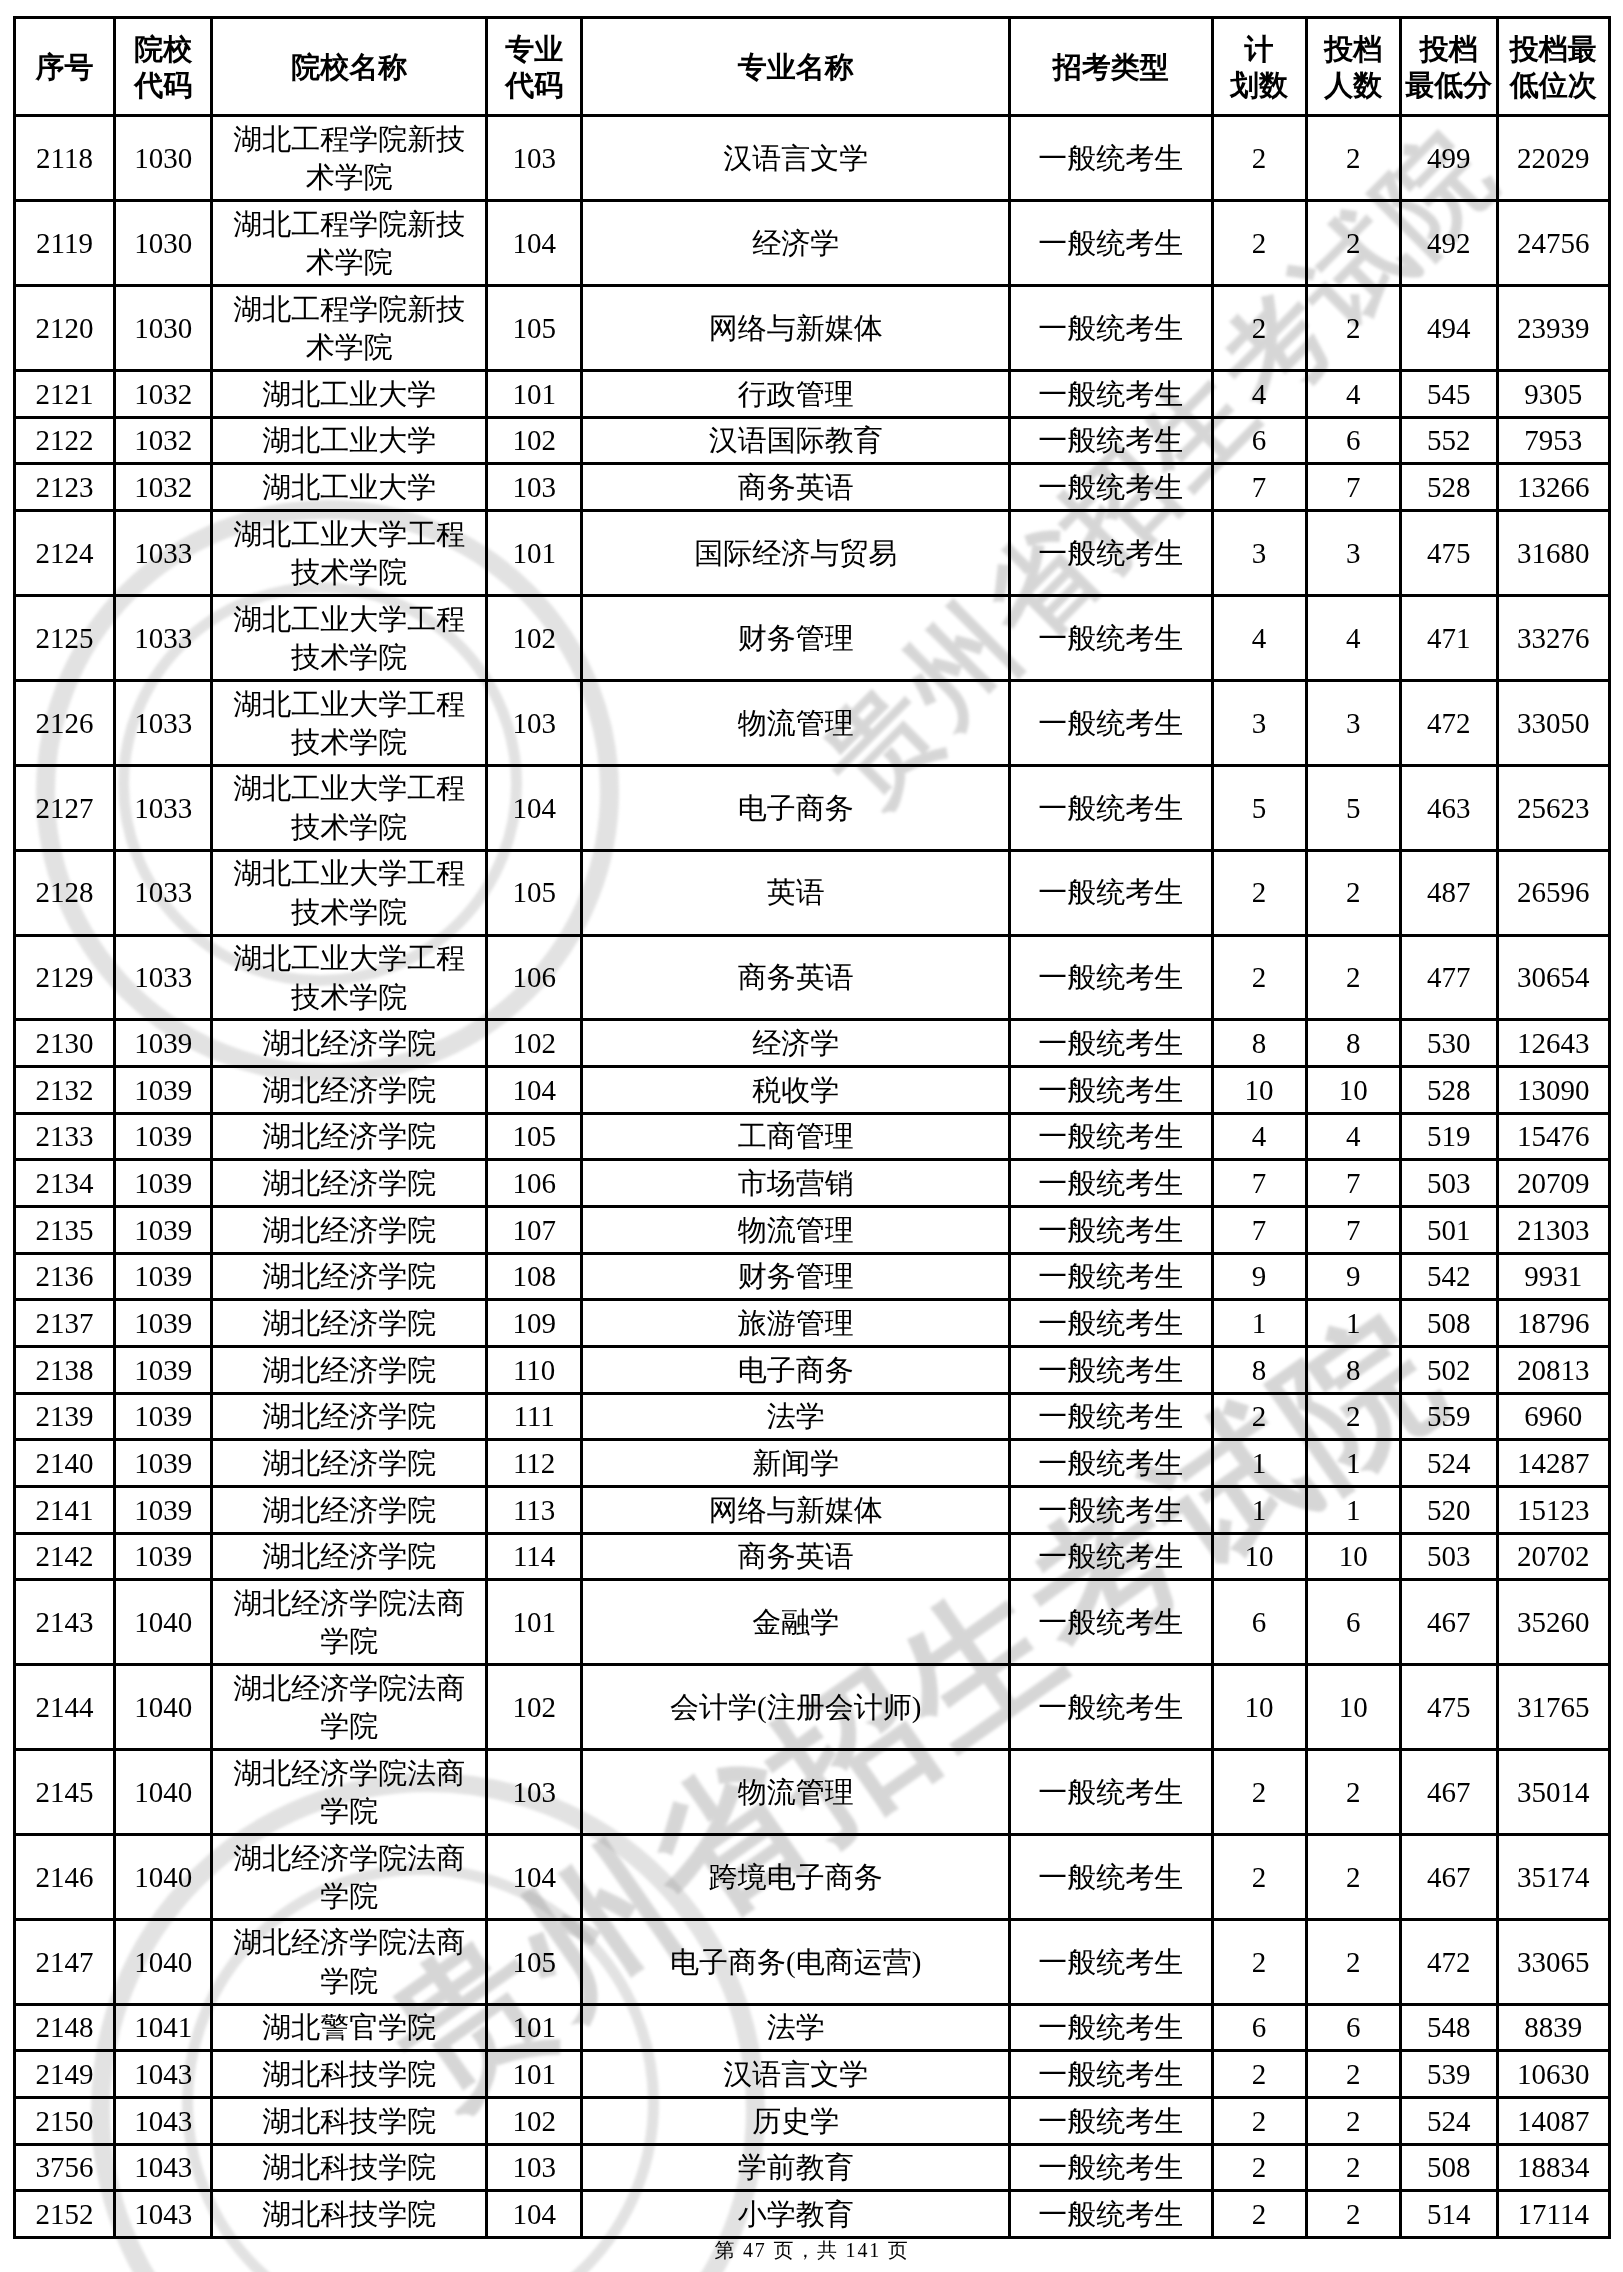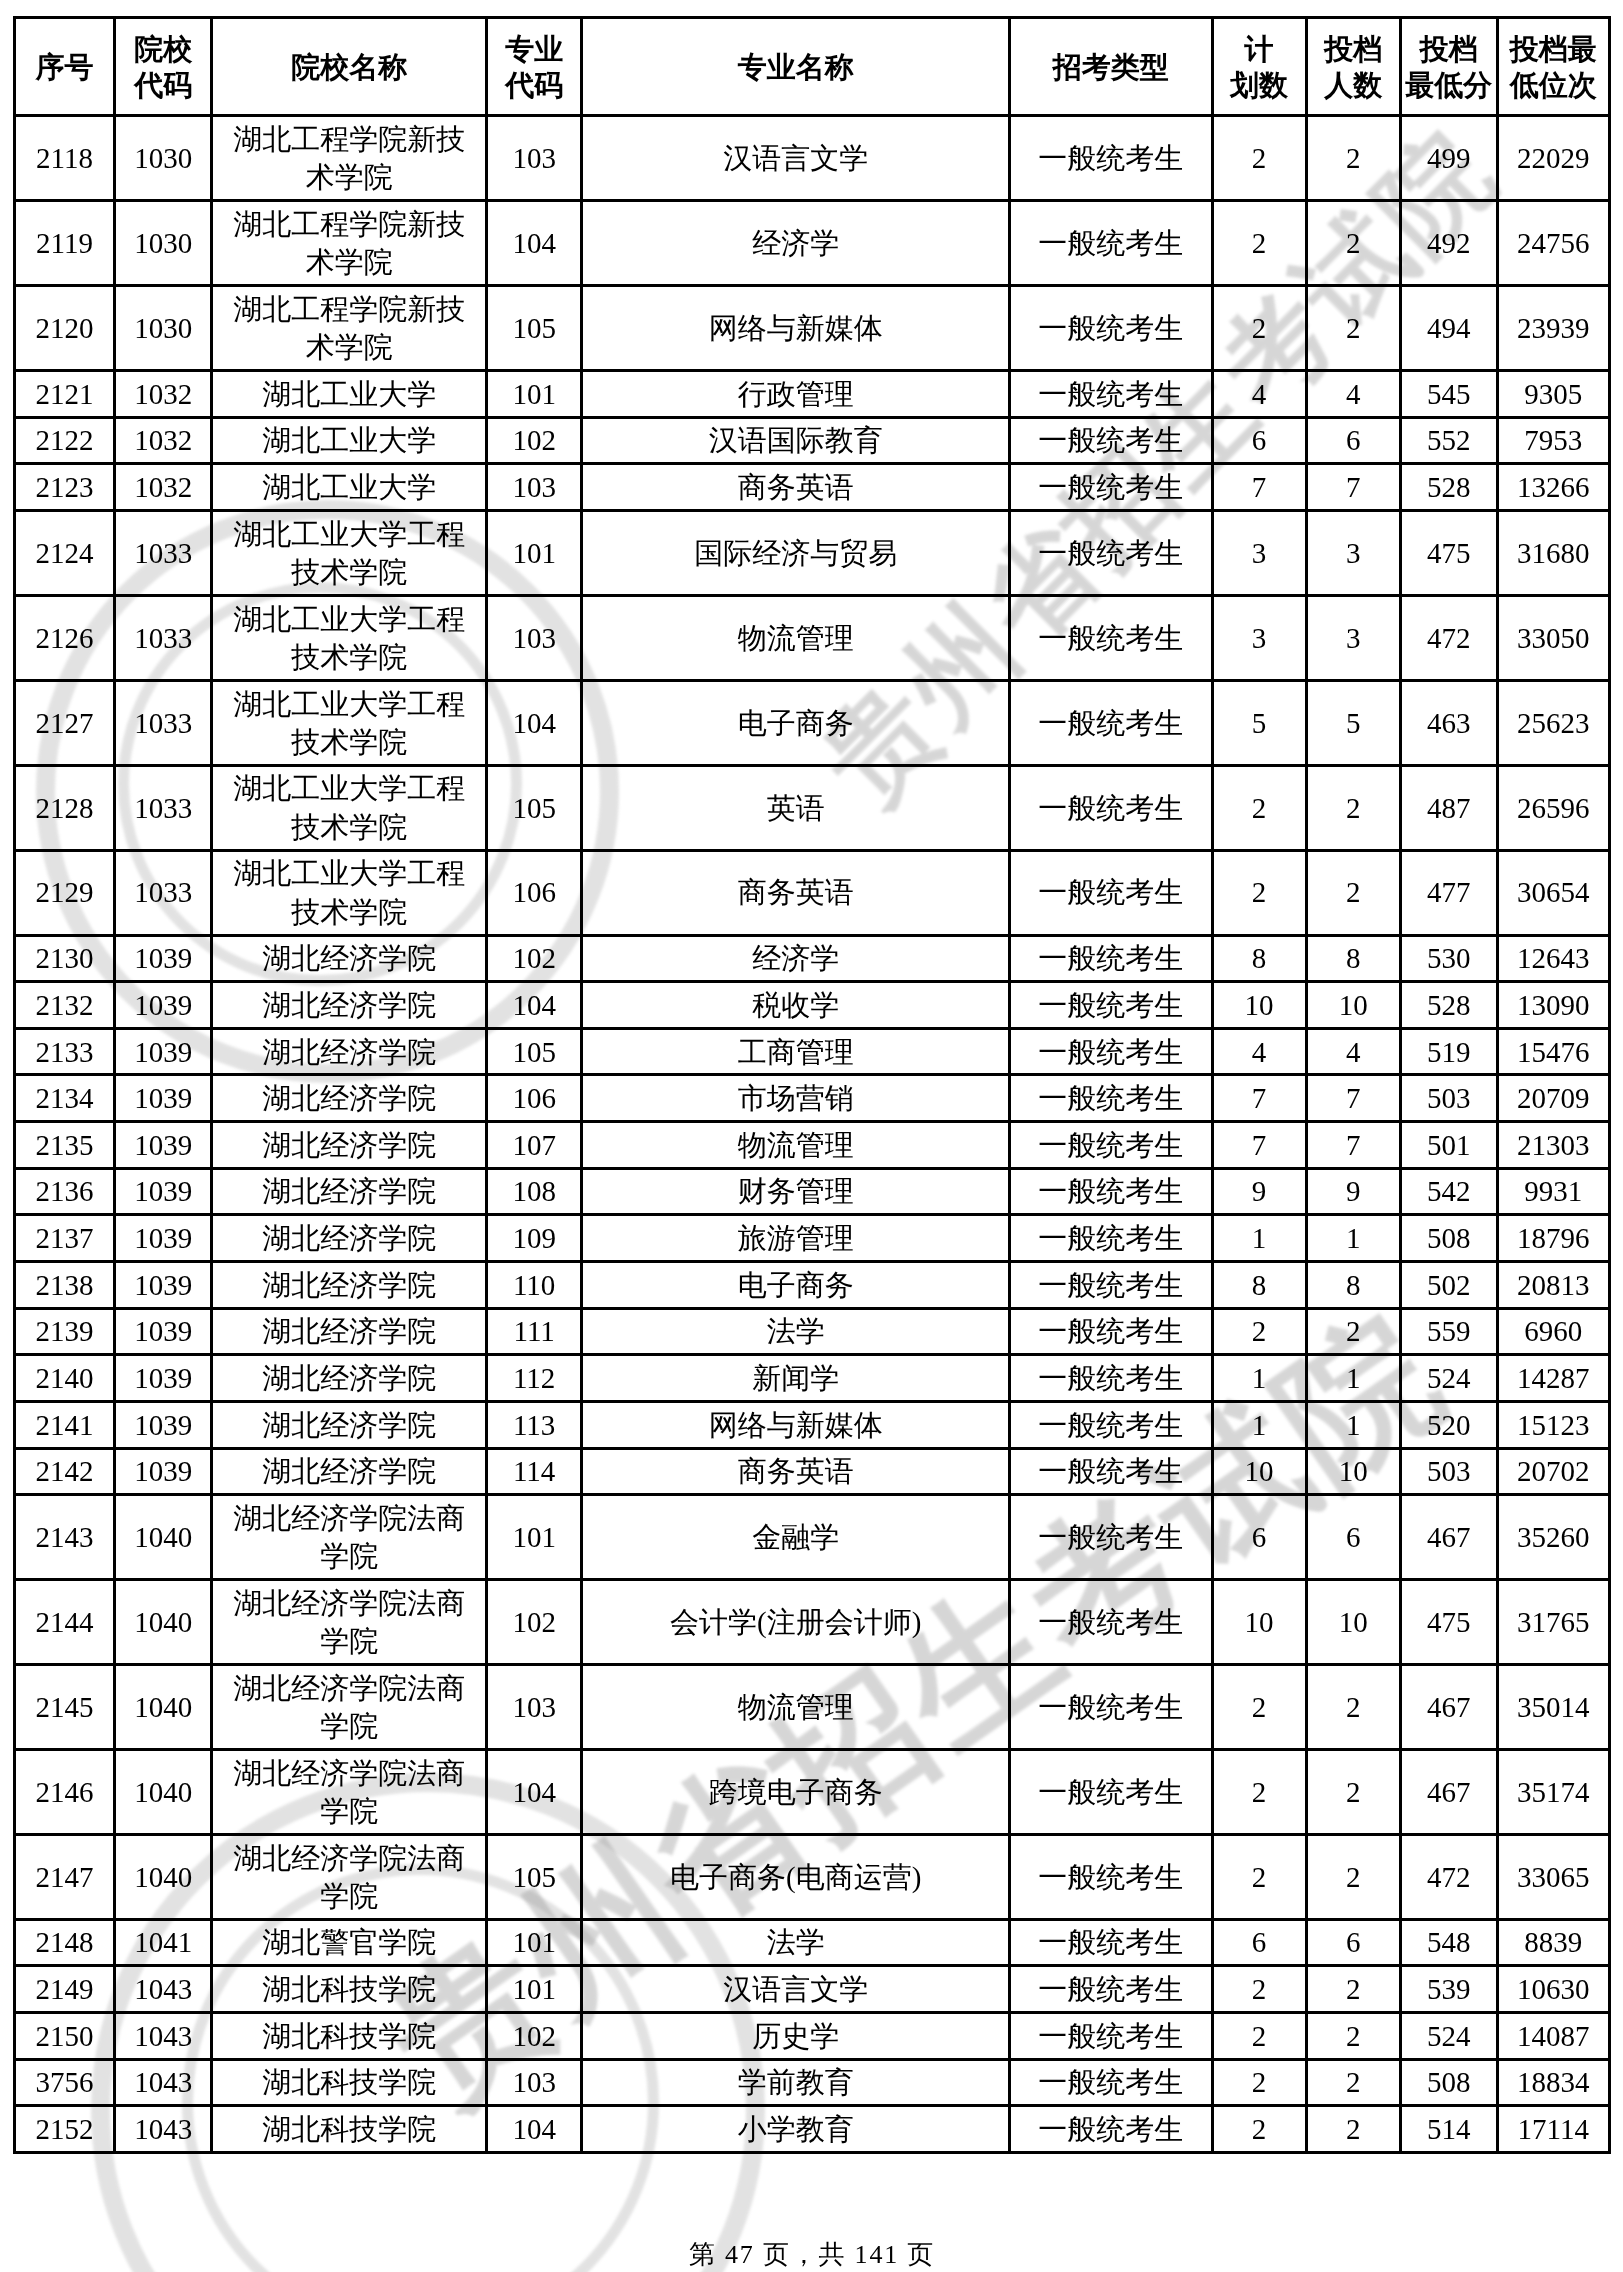--- a/index.html
+++ b/index.html
@@ -70,21 +70,21 @@
   .admission tbody tr { height: 35px; }
 
   
   .footer {
     position: absolute;
     left: 0;
     right: 0;
     top: 2237px;
     z-index: 2;
     text-align: center;
-    font-size: 26px;
+    font-size: 20px;
     letter-spacing: 1.8px;
   }
 </style>
 </head>
 <body>
 
 <div class="page">
 
   <div class="wm-layer">
     <div class="wm-text wm1">贵州省招生考试院</div>
@@ -207,20 +207,32 @@
           <td>湖北工业大学工程技术学院</td>
           <td>101</td>
           <td>国际经济与贸易</td>
           <td>一般统考生</td>
           <td>3</td>
           <td>3</td>
           <td>475</td>
           <td>31680</td>
         </tr>
         <tr>
+          <td>2125</td>
+          <td>1033</td>
+          <td>湖北工业大学工程技术学院</td>
+          <td>102</td>
+          <td>财务管理</td>
+          <td>一般统考生</td>
+          <td>4</td>
+          <td>4</td>
+          <td>471</td>
+          <td>33276</td>
+        </tr>
+        <tr>
           <td>2126</td>
           <td>1033</td>
           <td>湖北工业大学工程技术学院</td>
           <td>103</td>
           <td>物流管理</td>
           <td>一般统考生</td>
           <td>3</td>
           <td>3</td>
           <td>472</td>
           <td>33050</td>

